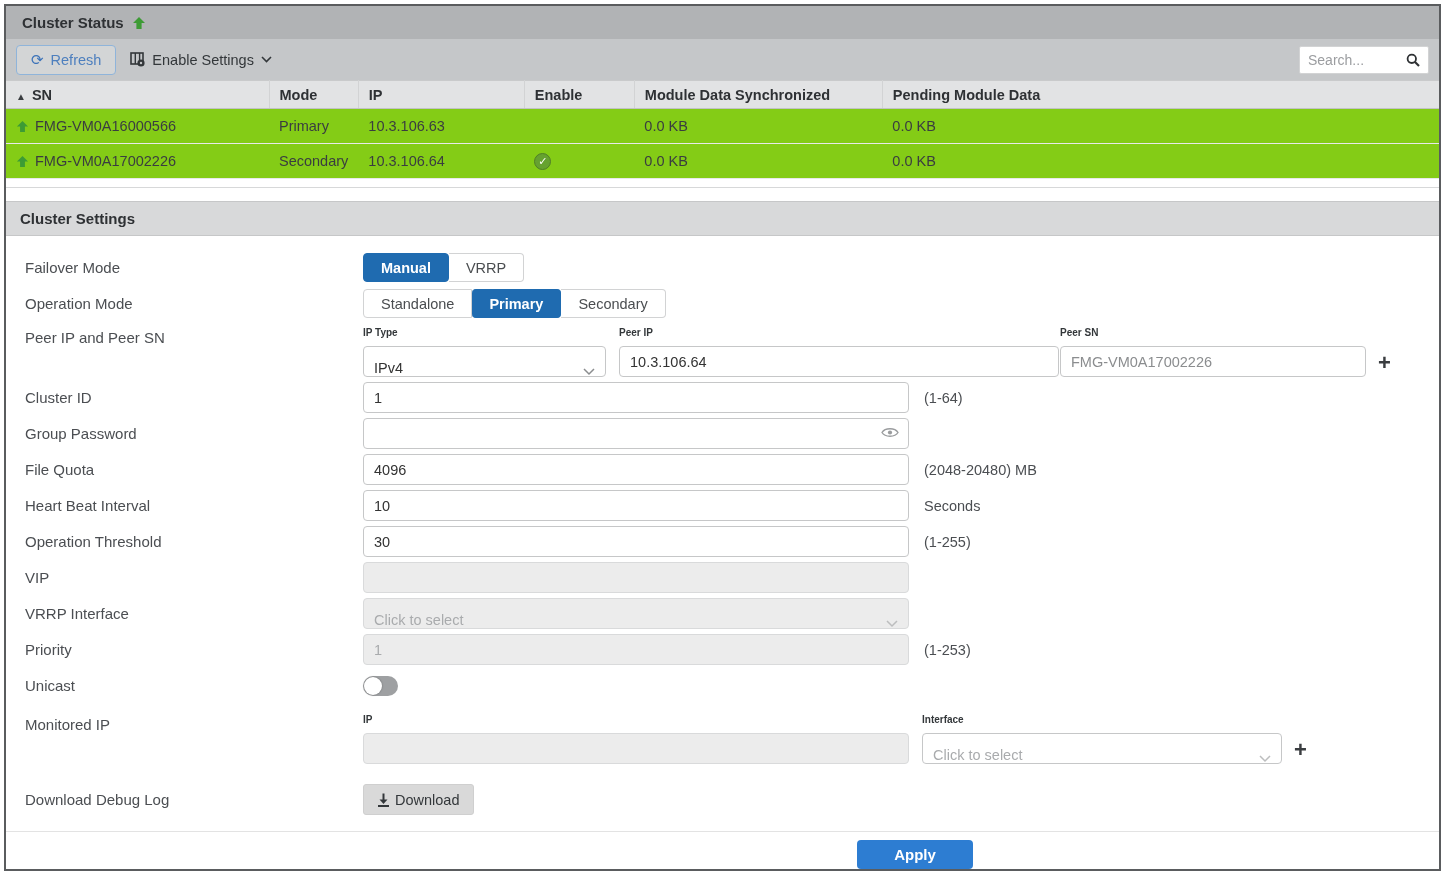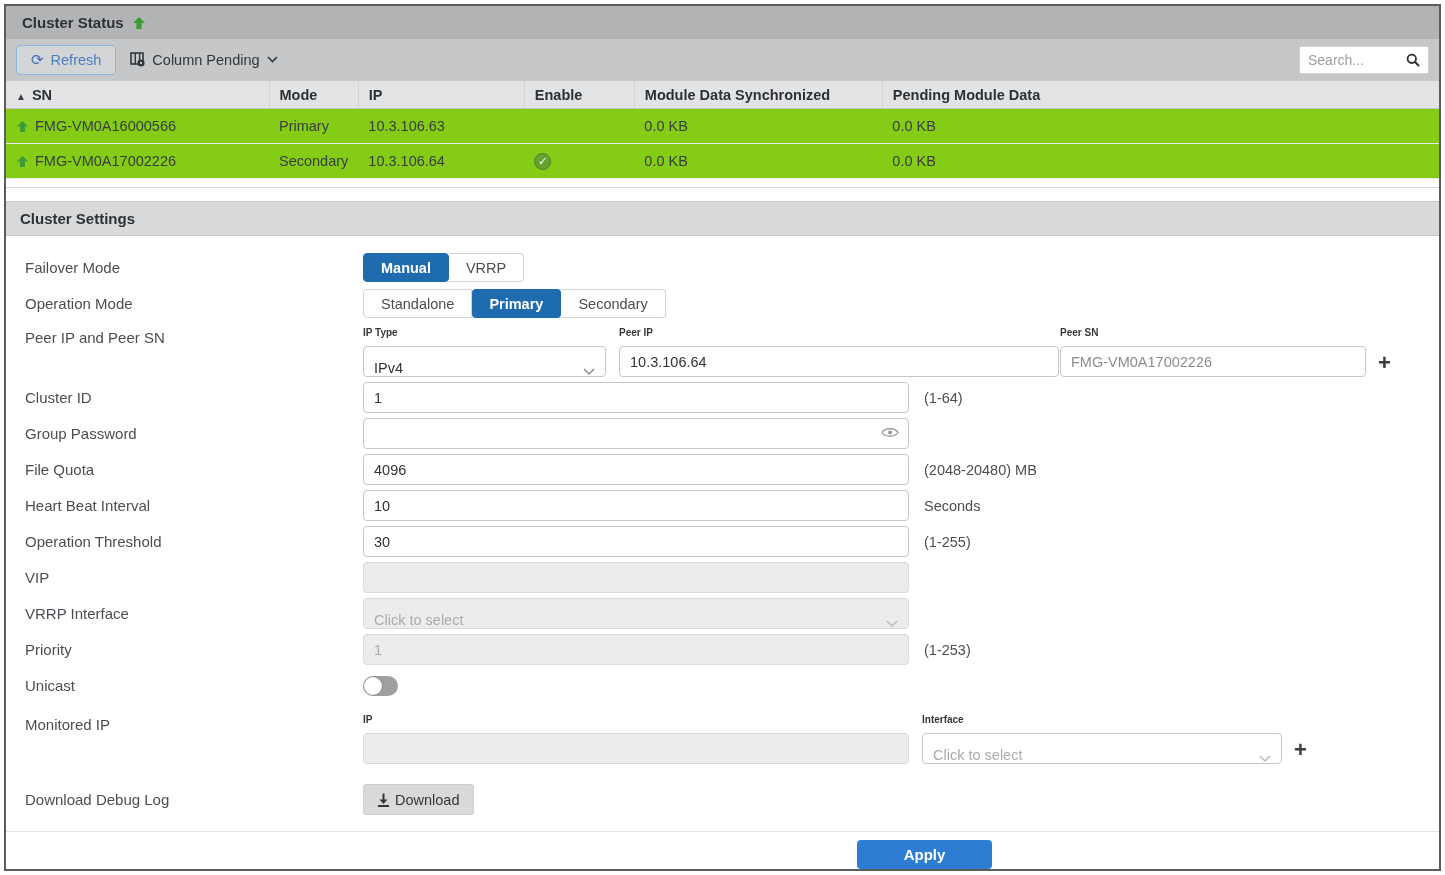--- a/index.html
+++ b/index.html
@@ -64,21 +64,21 @@
   .selectbox.disabled { background:#ececec; color:#a9abad; border-color:#d9dadb; cursor:default; }
   .pw-wrap { position:relative; display:inline-flex; }
   .pw-wrap .eye { position:absolute; right:10px; top:8px; cursor:pointer; }
   .plusbtn { margin-left:12px; font-size:22px; font-weight:bold; color:#3a3d40; cursor:pointer; line-height:1; align-self:center; }
   .toggle { width:35px; height:20px; background:#9ea0a2; border-radius:10px; position:relative; cursor:pointer; }
   .toggle .knob { position:absolute; left:1px; top:1px; width:18px; height:18px; background:#fff; border-radius:50%;
                   box-shadow:0 0 2px rgba(0,0,0,.35); }
   .btn-download { display:inline-flex; align-items:center; gap:5px; height:31px; padding:0 13px; background:#d9d9d9;
                   border:1px solid #cfcfcf; border-radius:3px; color:#33373a; font-size:14.5px; cursor:pointer; }
   .footer { border-top:1px solid #e3e3e3; margin-top:16px; padding:8px 0 0 0; }
-  .btn-apply { display:block; width:135px; height:29px; margin-left:851px; background:#2d7dd2; border:none;
+  .btn-apply { display:block; width:116px; height:29px; margin-left:851px; background:#2d7dd2; border:none;
                border-radius:4px; color:#fff; font-size:15px; font-weight:bold; cursor:pointer; font-family:inherit; }
 </style>
 </head>
 <body>
 
 <div class="frame">
 
   <div class="panel-header">
     <span class="title">Cluster Status</span>
     <svg class="uparrow" width="14" height="14" viewBox="0 0 14 14">
@@ -92,21 +92,21 @@
       <span>Refresh</span>
     </button>
     <div class="tool-colset">
       <svg width="15" height="15" viewBox="0 0 15 15">
         <rect x="1" y="1" width="12" height="11" fill="none" stroke="#33373a" stroke-width="1.6"></rect>
         <line x1="5.3" y1="1" x2="5.3" y2="12" stroke="#33373a" stroke-width="1.4"></line>
         <line x1="9.6" y1="1" x2="9.6" y2="12" stroke="#33373a" stroke-width="1.4"></line>
         <circle cx="11" cy="11" r="3.6" fill="#33373a"></circle>
         <circle cx="11" cy="11" r="1.2" fill="#c5c7c9"></circle>
       </svg>
-      <span>Column Pending</span>
+      <span>Enable Settings</span>
       <svg width="11" height="7" viewBox="0 0 11 7">
         <polyline points="1,1 5.5,5.5 10,1" fill="none" stroke="#33373a" stroke-width="1.6"></polyline>
       </svg>
     </div>
     <div class="spacer"></div>
     <div class="searchbox">
       <input type="text" placeholder="Search..." style="">
       <svg width="14" height="14" viewBox="0 0 14 14">
         <circle cx="5.8" cy="5.8" r="4.2" fill="none" stroke="#2e3134" stroke-width="1.8"></circle>
         <line x1="9" y1="9" x2="13" y2="13" stroke="#2e3134" stroke-width="2.2"></line>

